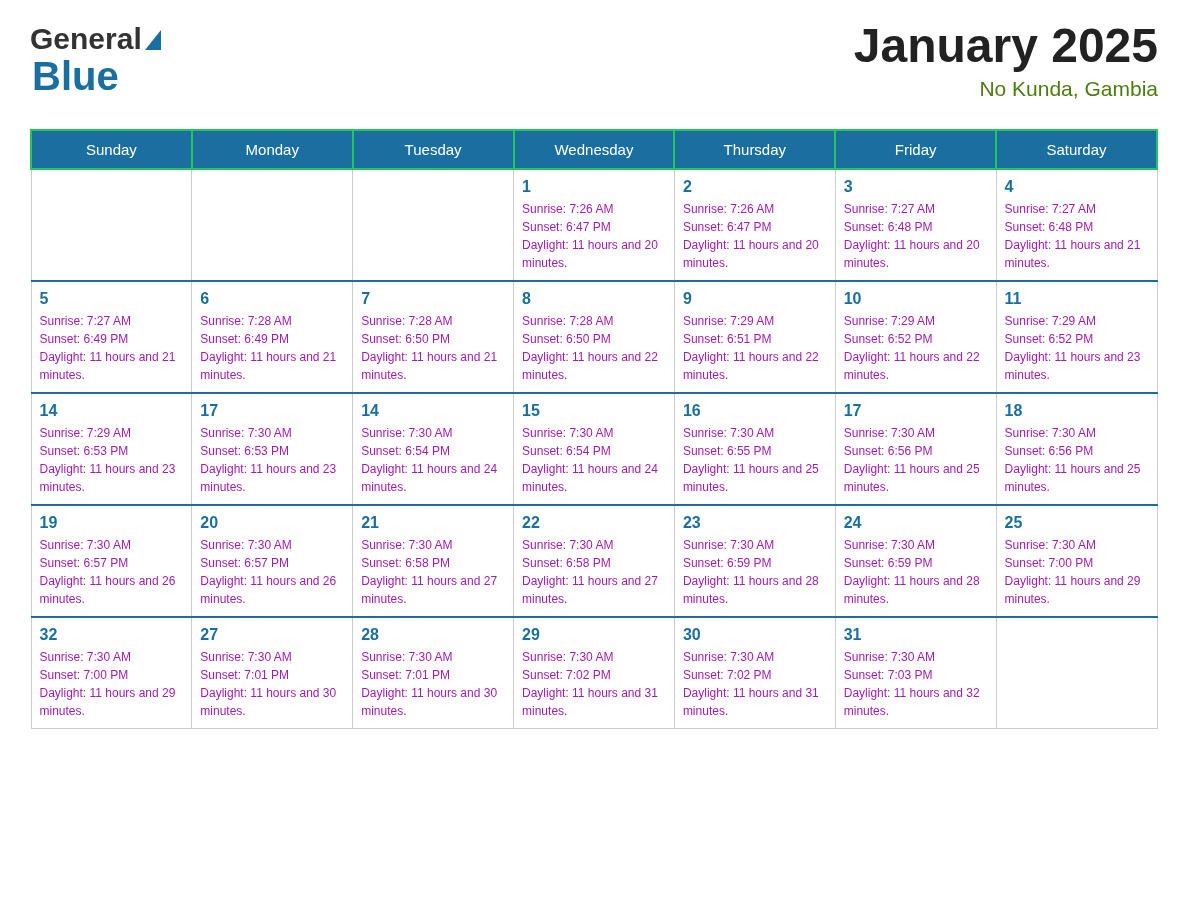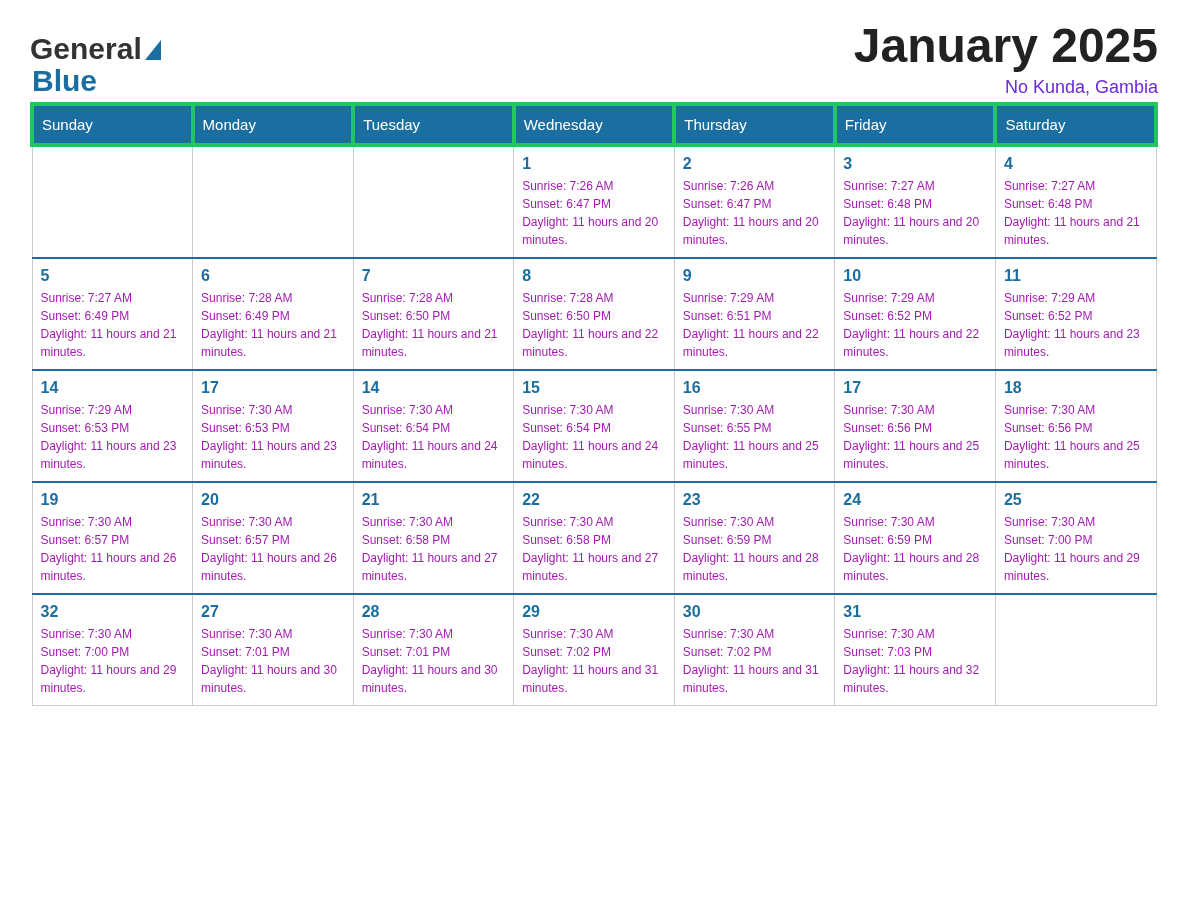--- a/index.html
+++ b/index.html
@@ -6,22 +6,22 @@
     body {
       font-family: Arial, sans-serif;
       background: #fff;
       width: 1188px;
       min-height: 918px;
       padding: 20px 30px;
     }
     .header {
       display: flex;
       justify-content: space-between;
-      align-items: flex-end;
-      margin-bottom: 4px;
+      align-items: center;
+      margin-bottom: 28px;
     }
     .logo-wrapper {
       display: flex;
       flex-direction: column;
       align-items: flex-start;
     }
     .logo-row {
       display: flex;
       align-items: center;
     }
@@ -34,36 +34,36 @@
     .title-section {
       text-align: right;
     }
     .month-title {
       font-size: 48px;
       font-weight: bold;
       color: #222;
       line-height: 1.1;
     }
     .location {
-      font-size: 18px;
-      color: #6d28d9;
+      font-size: 21px;
+      color: #4d7c0f;
       margin-top: 4px;
     }
     table {
       width: 100%;
       border-collapse: collapse;
     }
     thead tr th {
       background-color: #1a6fa0;
       color: #fff;
       padding: 10px 8px;
       font-size: 15px;
       font-weight: normal;
-      text-align: left;
-      border: 4px solid #22c55e;
+      text-align: center;
+      border: 2px solid #22c55e;
     }
     tbody tr td {
       vertical-align: top;
       padding: 8px 8px;
       font-size: 12.5px;
       color: #333;
       border: 1px solid #ccc;
       width: 14.28%;
       min-height: 100px;
       height: 110px;
@@ -94,21 +94,21 @@
   <div class="logo-wrapper">
     <div class="logo-row">
       <span style="font-size:30px;font-weight:bold;color:#333;">General</span>
       <span style="position:relative;display:inline-block;margin-left:3px;">
         <svg width="16" height="20" viewBox="0 0 16 20" style="vertical-align:top;margin-top:2px;">
           <polygon points="0,20 16,20 16,0" fill="#1a6fa0"></polygon>
         </svg>
       </span>
     </div>
     <div class="logo-blue-row">
-      <span style="font-size:30px;font-weight:bold;color:#1a6fa0;margin-left:2px;">Blue</span>
+      <span style="font-size:40px;font-weight:bold;color:#1a6fa0;margin-left:2px;">Blue</span>
     </div>
   </div>
   <div class="title-section">
     <div class="month-title">January 2025</div>
     <div class="location">No Kunda, Gambia</div>
   </div>
 </div>
 
 <table>
   <thead>

